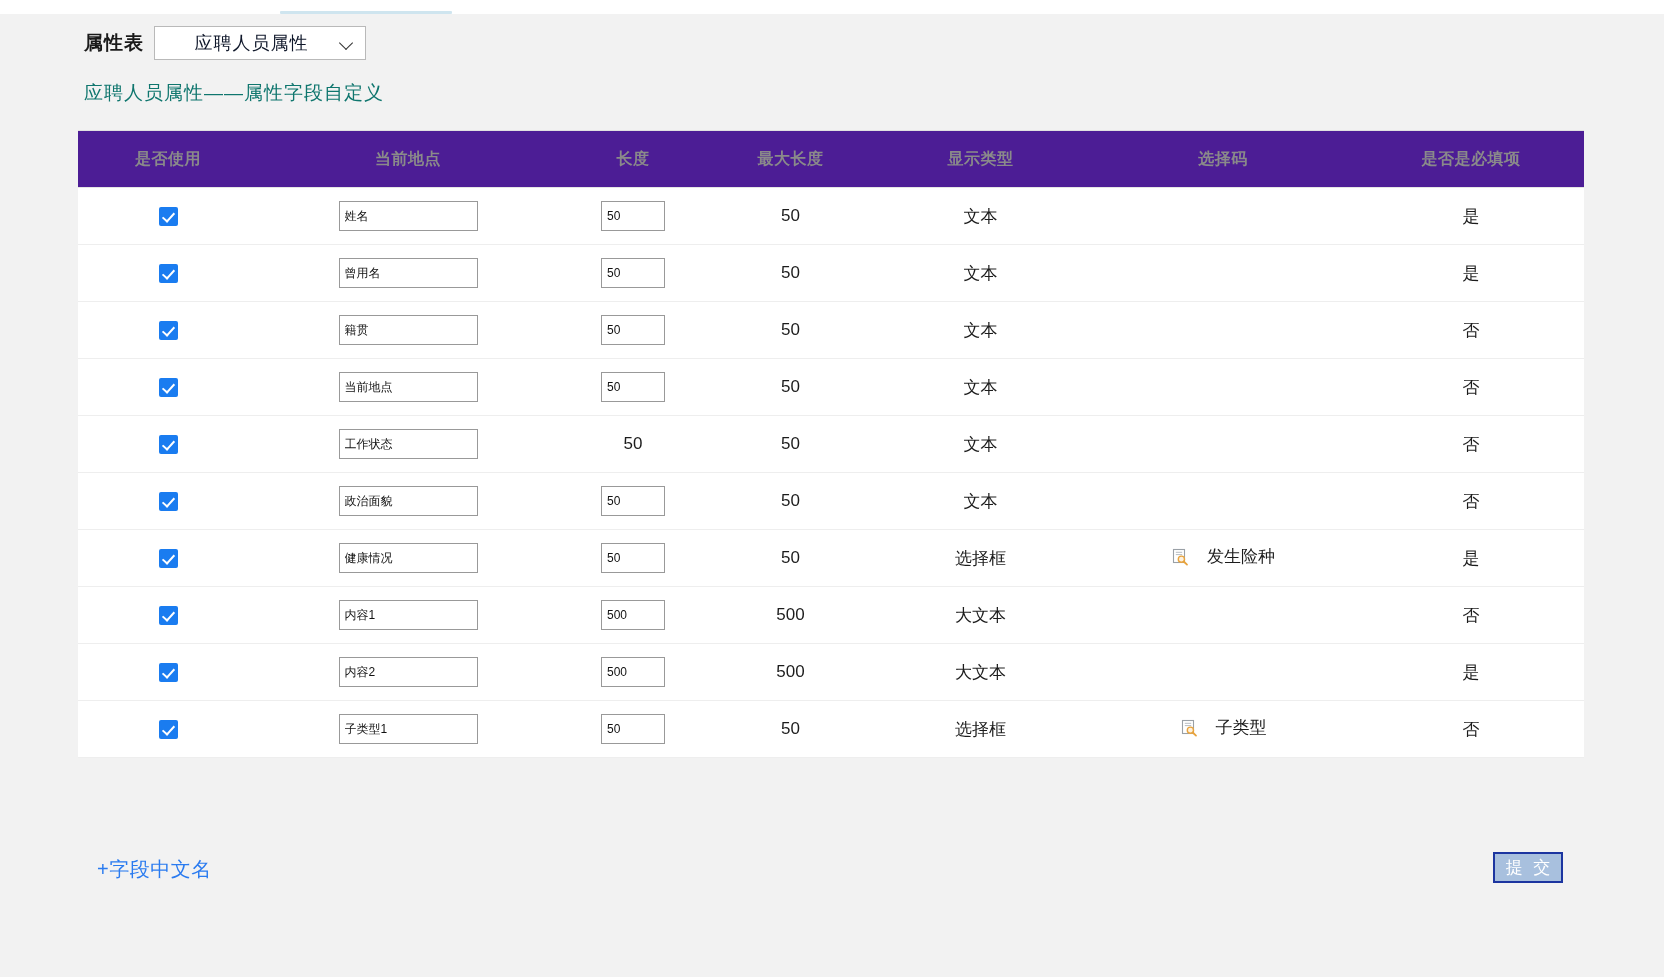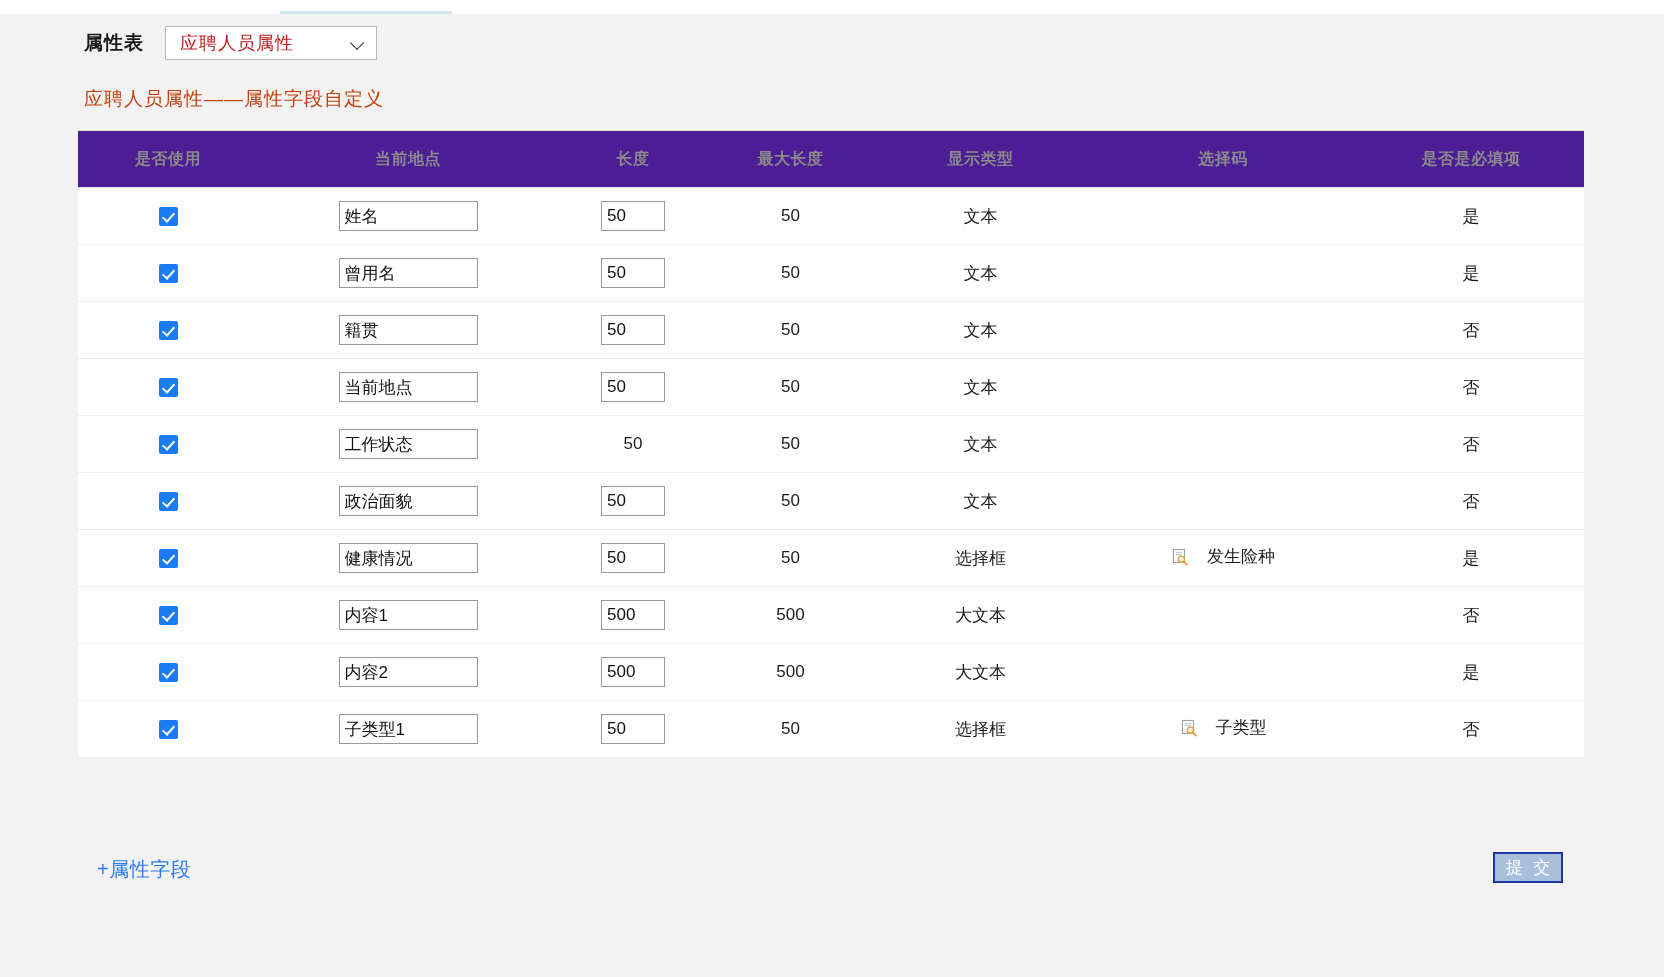--- a/index.html
+++ b/index.html
@@ -31,21 +31,21 @@
     background: #cfe5ef;
     border-radius: 1px;
   }
 
   
   .header-bar {
     position: absolute;
     top: 26px; left: 84px;
     display: flex;
     align-items: center;
-    gap: 21px;
+    gap: 10px;
   }
   .header-label {
     font-size: 19px;
     font-weight: bold;
     color: #1a1a1a;
     letter-spacing: 1px;
     white-space: nowrap;
   }
   .attr-select {
     position: relative;
@@ -53,47 +53,47 @@
     background: #ffffff;
     border: 1px solid #b9b9b9;
     display: flex;
     align-items: center;
     justify-content: space-between;
     padding: 0 11px 0 14px;
     cursor: pointer;
   }
   .attr-select .sel-value {
     font-size: 18px;
-    color: #b91c1c;
+    color: #0f172a;
     letter-spacing: 1px;
     flex: 1;
-    text-align: left;
+    text-align: center;
     padding-right: 6px;
   }
   .chev {
     width: 14px; height: 14px;
     position: relative;
     flex: 0 0 auto;
   }
   .chev::before {
     content: "";
     position: absolute;
     left: 1px; top: 2px;
     width: 9px; height: 9px;
     border-right: 1.6px solid #333;
     border-bottom: 1.6px solid #333;
     transform: rotate(45deg);
   }
 
   
   .subtitle {
     position: absolute;
-    top: 86px; left: 84px;
+    top: 80px; left: 84px;
     font-size: 19px;
-    color: #c2410c;
+    color: #0f766e;
     letter-spacing: 1px;
     white-space: nowrap;
   }
 
   
   .card {
     position: absolute;
     top: 130px; left: 78px;
     width: 1506px;
     background: #ffffff;
@@ -152,21 +152,21 @@
     left: 6px; top: 2.5px;
     width: 5px; height: 10px;
     border-right: 2.4px solid #fff;
     border-bottom: 2.4px solid #fff;
     transform: rotate(42deg);
   }
 
   
   input.txt {
     font-family: "Liberation Sans", "DejaVu Sans", sans-serif;
-    font-size: 17px;
+    font-size: 12px;
     color: #111;
     background: #fff;
     border: 1px solid #999;
     outline: none;
     padding: 2px 5px;
   }
   input.name-inp {
     width: 139px; height: 30px;
   }
   input.len-inp {
@@ -379,17 +379,17 @@
                 </svg>
                 <span class="code-label">子类型</span>
               </span></td>
             <td>否</td>
           </tr>
         </tbody>
     </table>
   </div>
 
   <div class="footer">
-    <div class="add-field">+属性字段</div>
+    <div class="add-field">+字段中文名</div>
     <div class="submit-btn">提 交</div>
   </div>
 
 </div>
 
 </body></html>

